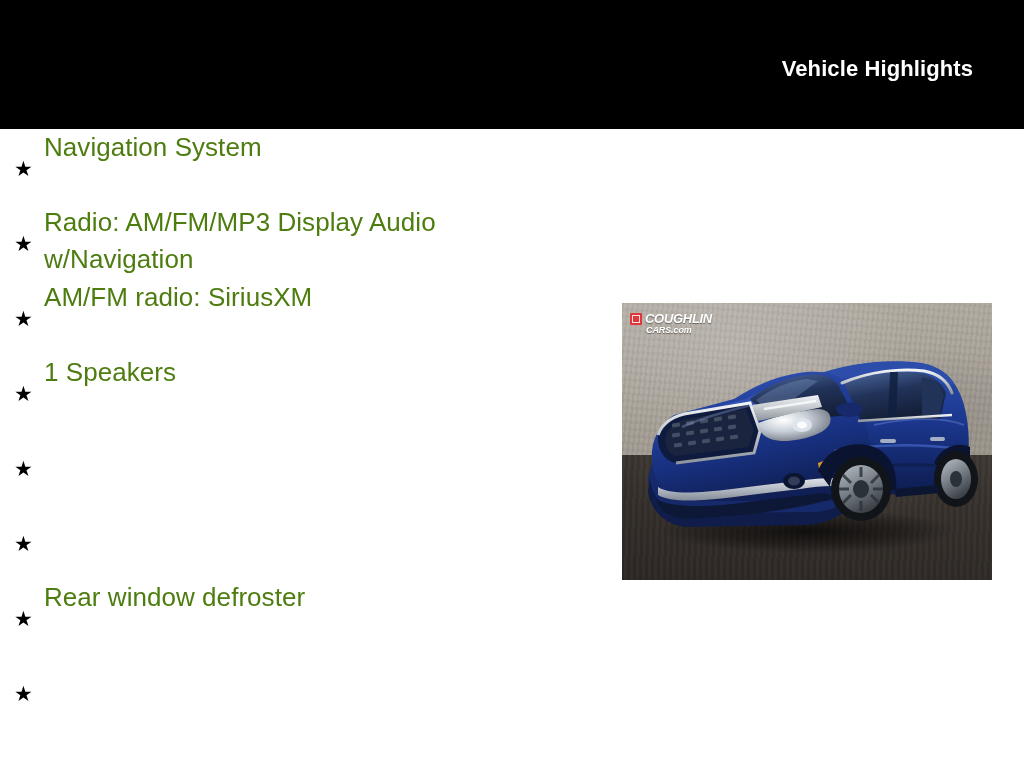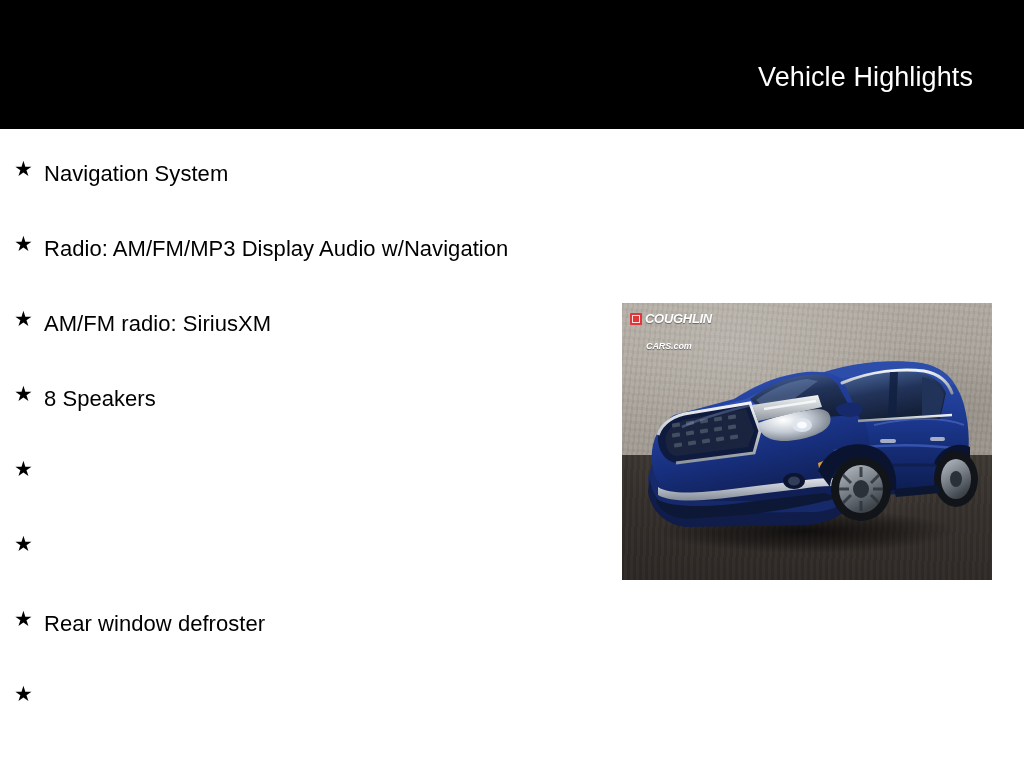--- a/index.html
+++ b/index.html
@@ -21,24 +21,24 @@
     left: 0;
     top: 0;
     width: 1024px;
     height: 129px;
     background: #000000;
     box-sizing: border-box;
   }
   #page-title {
     position: absolute;
     right: 51px;
-    top: 62px;
+    top: 53px;
     color: #ffffff;
-    font-size: 27px;
-    font-weight: 400;
+    font-size: 22px;
+    font-weight: 700;
     line-height: 31px;
     white-space: nowrap;
     letter-spacing: 0.1px;
   }
 
   
   #highlights-list {
     position: absolute;
     left: 0;
     top: 129px;
@@ -57,24 +57,23 @@
   .highlight-bullet {
     position: absolute;
     left: 14px;
     top: 25px;
     font-size: 21px;
     line-height: 30px;
     color: #000000;
   }
   .highlight-label {
     display: block;
-    padding-top: 26px;
-    font-size: 22px;
+    font-size: 26px;
     line-height: 37px;
-    color: #000000;
+    color: #4d7c0f;
     letter-spacing: 0.05px;
   }
 
   
   #vehicle-photo {
     position: absolute;
     left: 622px;
     top: 303px;
     width: 370px;
     height: 277px;
@@ -158,21 +157,21 @@
     font-style: italic;
     letter-spacing: -0.3px;
     text-shadow: 0 1px 1px rgba(0,0,0,0.45);
   }
   .wm-row2 {
     color: #ffffff;
     font-size: 9px;
     font-weight: bold;
     font-style: italic;
     letter-spacing: -0.1px;
-    margin-top: 17px;
+    margin-top: 1px;
     margin-left: 16px;
     text-shadow: 0 1px 1px rgba(0,0,0,0.45);
   }
 
   
   .car-svg {
     position: absolute;
     left: 0;
     top: 0;
     width: 100%;
@@ -195,21 +194,21 @@
   <li class="highlight-item">
     <span class="highlight-bullet">★</span>
     <span class="highlight-label">Radio: AM/FM/MP3 Display Audio w/Navigation</span>
   </li>
   <li class="highlight-item">
     <span class="highlight-bullet">★</span>
     <span class="highlight-label">AM/FM radio: SiriusXM</span>
   </li>
   <li class="highlight-item">
     <span class="highlight-bullet">★</span>
-    <span class="highlight-label">8 Speakers</span>
+    <span class="highlight-label">1 Speakers</span>
   </li>
   <li class="highlight-item">
     <span class="highlight-bullet">★</span>
   </li>
   <li class="highlight-item">
     <span class="highlight-bullet">★</span>
   </li>
   <li class="highlight-item">
     <span class="highlight-bullet">★</span>
     <span class="highlight-label">Rear window defroster</span>

